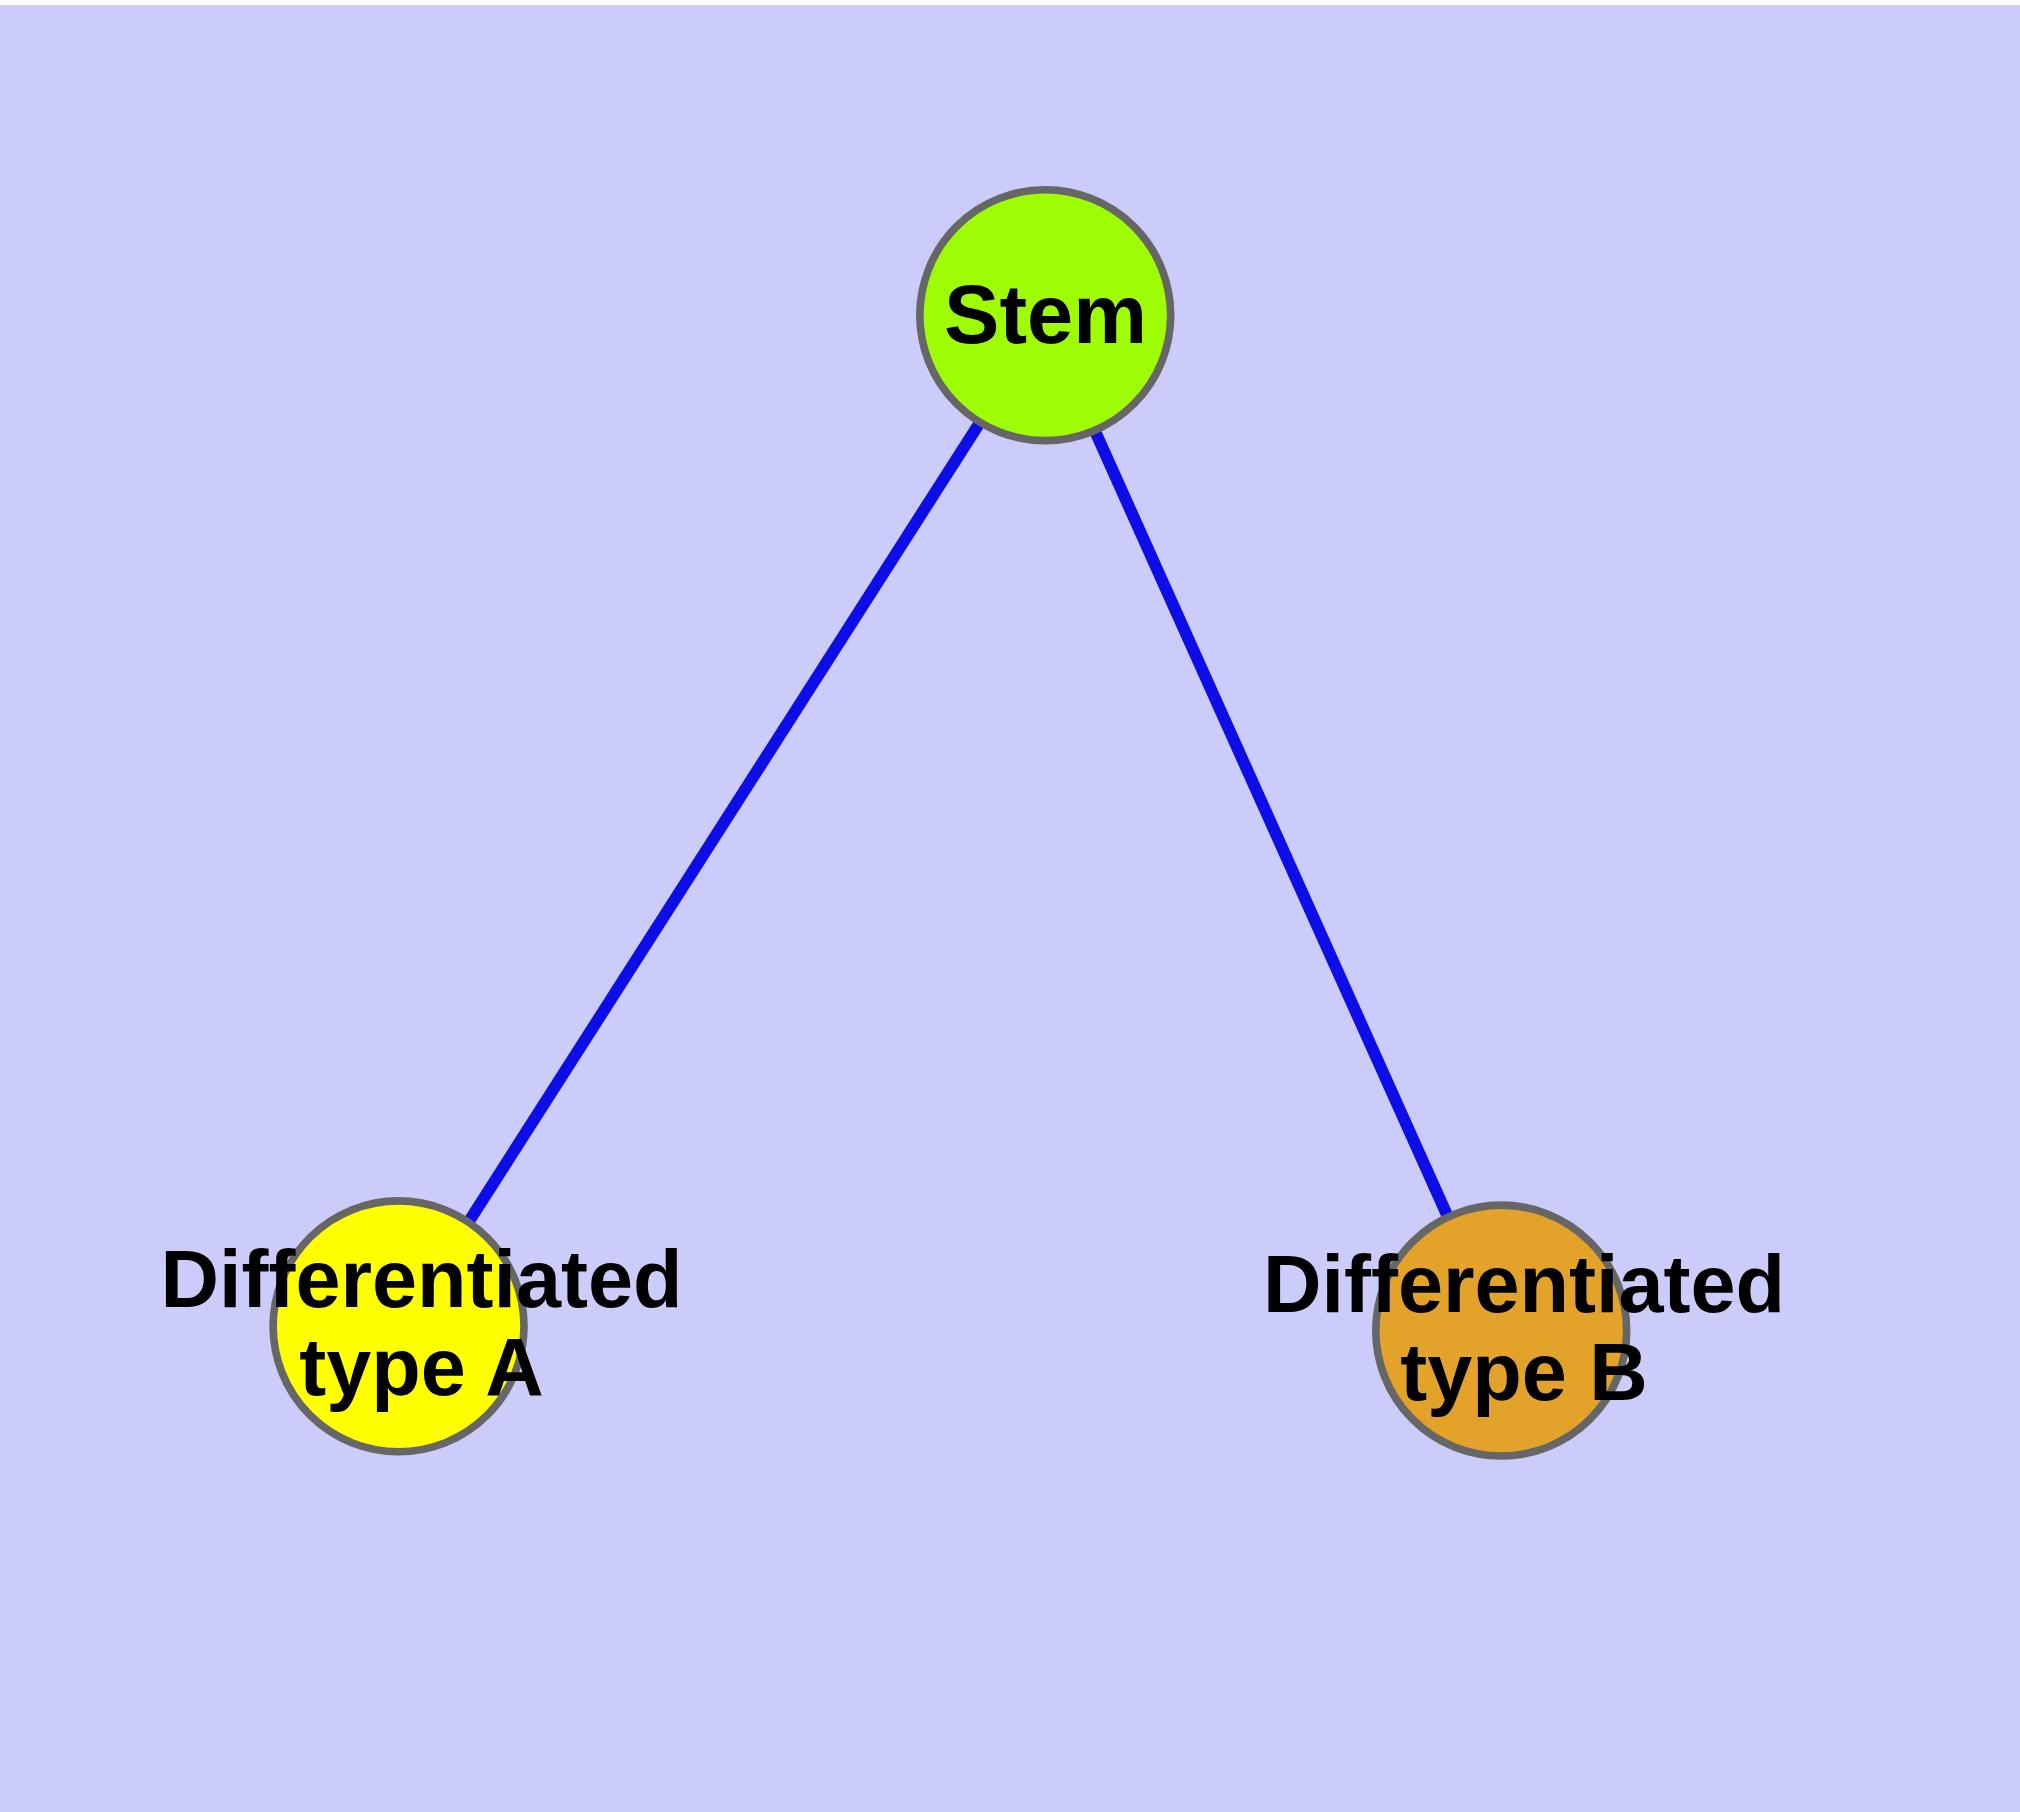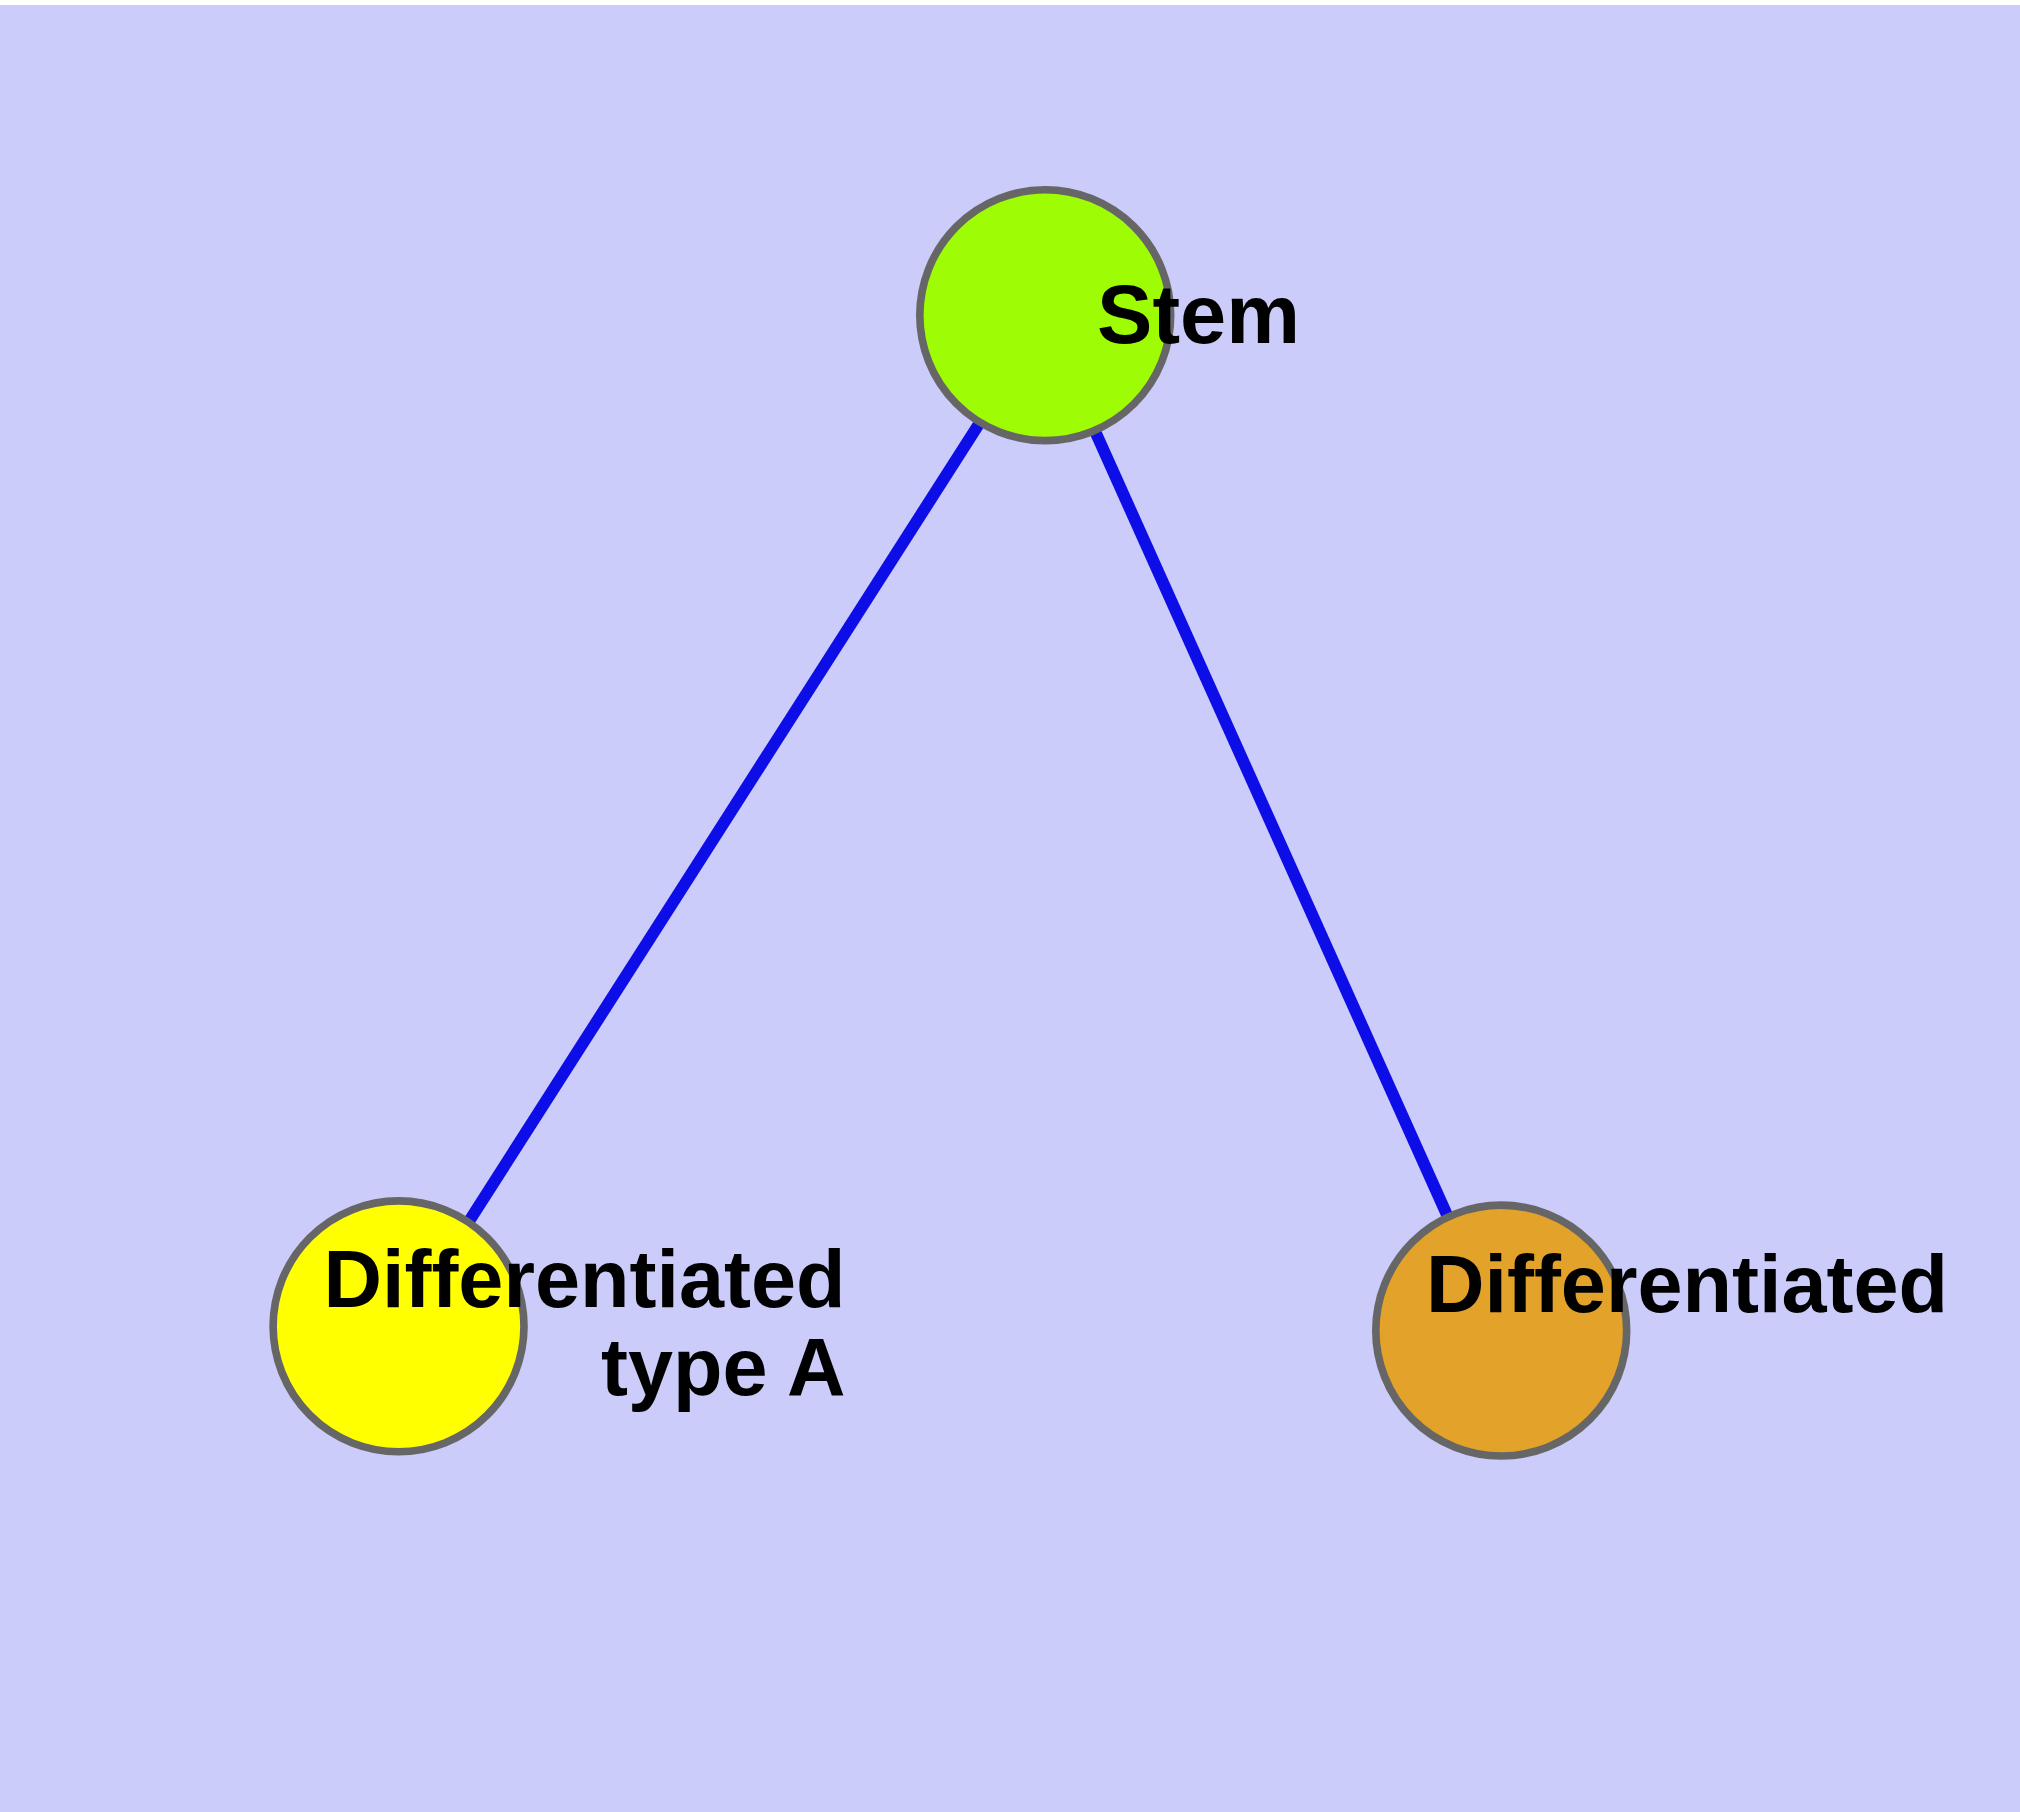--- a/index.html
+++ b/index.html
@@ -26,21 +26,21 @@
   #graph-svg {
     position: absolute;
     left: 0;
     top: 0;
     width: 2021px;
     height: 1807px;
     display: block;
   }
   .node-label {
     position: absolute;
-    text-align: right;
+    text-align: center;
     font-family: "Liberation Sans", sans-serif;
     font-weight: bold;
     color: #000000;
     white-space: nowrap;
     line-height: 1.08;
     pointer-events: none;
   }
   .node-label.single {
     font-size: 83px;
   }
@@ -73,17 +73,18 @@
       <span class="label-line">Stem</span>
     </div>
 
     <div class="node-label multi" style="left:-2.5px; top:1231px; width:848px;">
       <span class="label-line">Differentiated</span>
       <span class="label-line">type A</span>
     </div>
 
     <div class="node-label multi" style="left:1100px; top:1236px; width:848px;">
       <span class="label-line">Differentiated</span>
+      <span class="label-line">type B</span>
     </div>
 
   </div>
 </div>
 
 
 </body></html>

